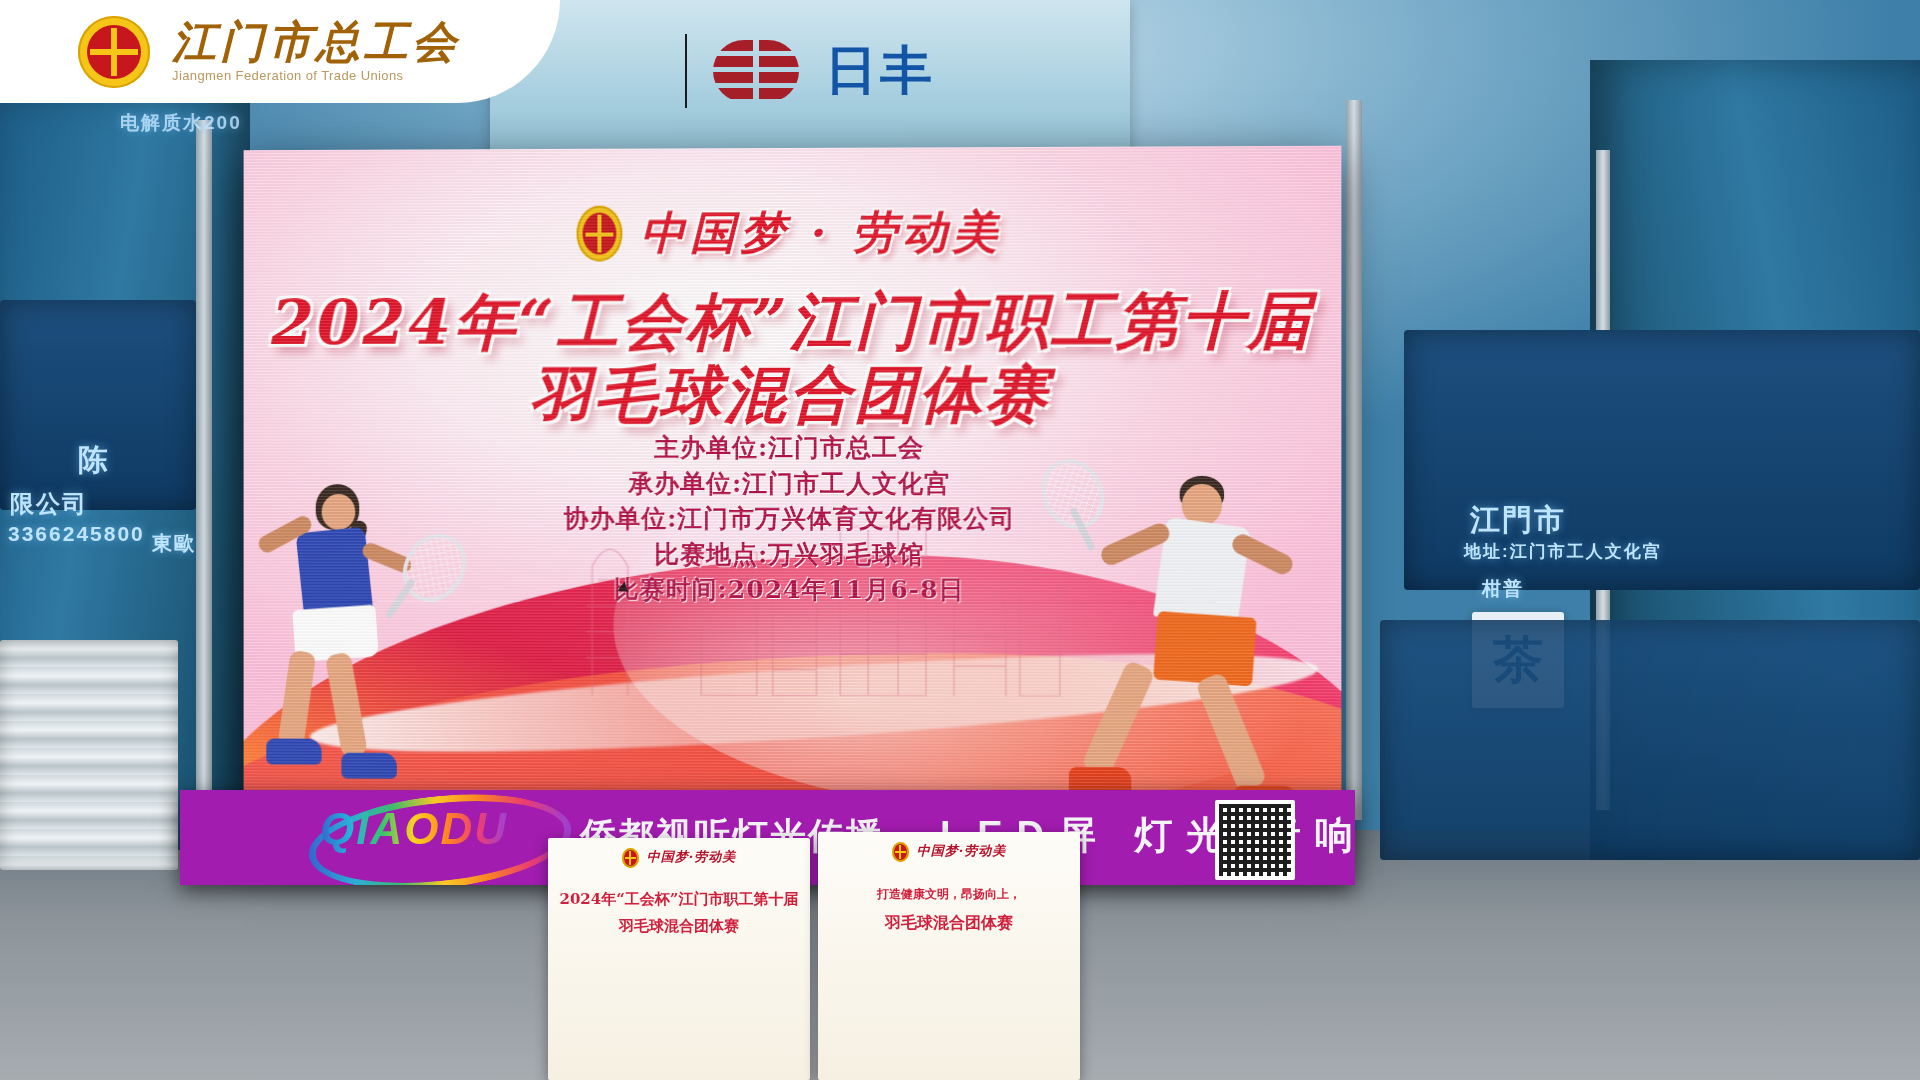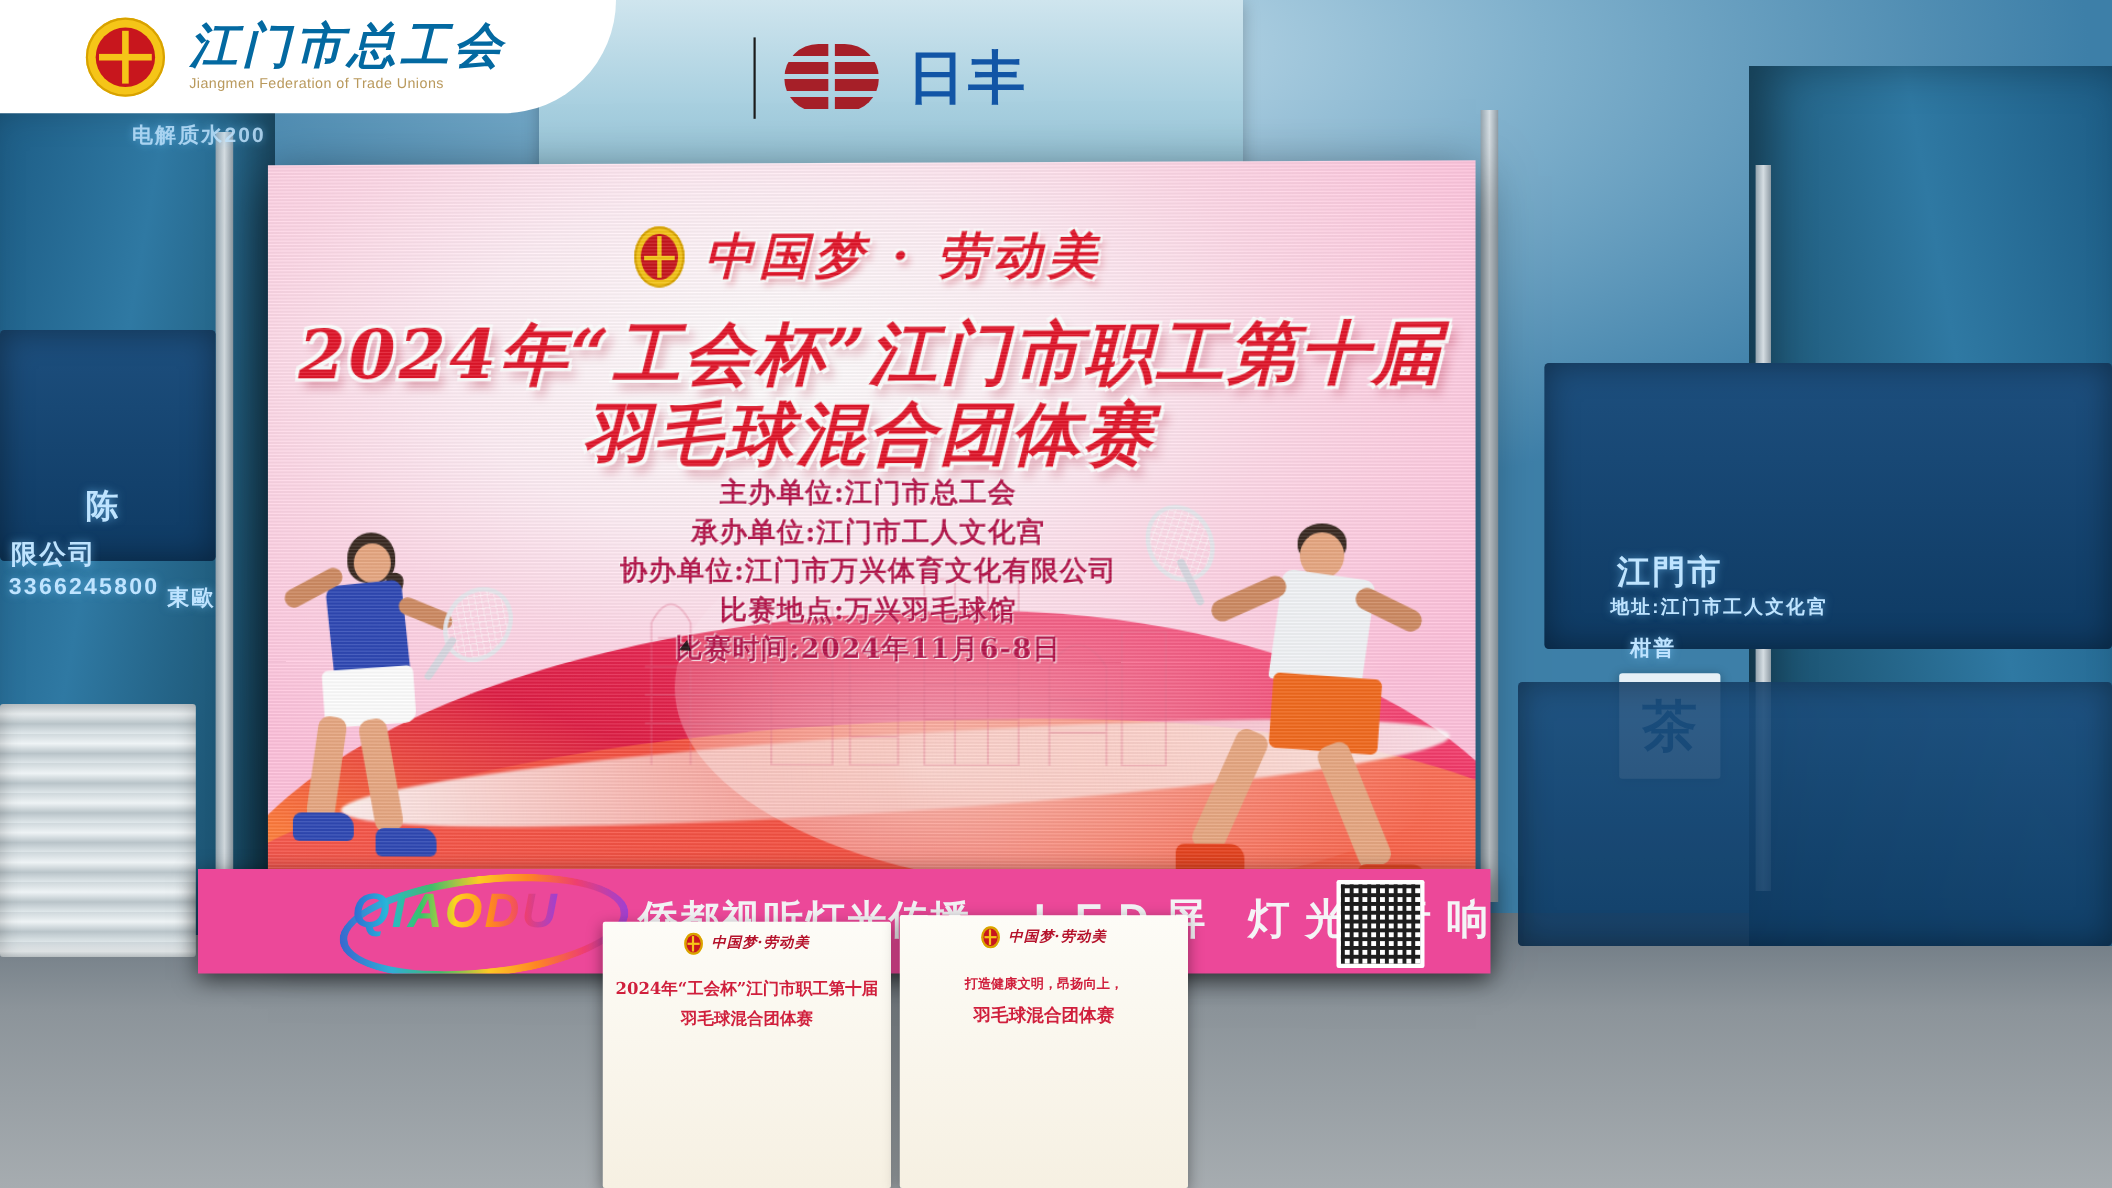--- a/index.html
+++ b/index.html
@@ -114,21 +114,21 @@
   .p-shoe{position:absolute;background:#2f49b5;border-radius:8px 14px 6px 6px;}
   .p-shoe.o{background:#e8431f;}
   .p-hair{position:absolute;background:#3a2a22;border-radius:50% 50% 40% 40%;}
   .racket{position:absolute;}
   .racket .head{position:absolute;width:52px;height:64px;border:4px solid #e8e8ee;border-radius:50%;
     background:repeating-linear-gradient(45deg,rgba(255,255,255,.45) 0 1px,transparent 1px 6px),
                repeating-linear-gradient(-45deg,rgba(255,255,255,.45) 0 1px,transparent 1px 6px);}
   .racket .handle{position:absolute;width:7px;height:46px;background:#d9d9e2;border-radius:4px;}
 
   
-  .blackstrip{position:absolute;left:180px;top:790px;width:1175px;height:95px;background:#ec4899;
+  .blackstrip{position:absolute;left:180px;top:790px;width:1175px;height:95px;background:#a21caf;
     box-shadow:0 6px 20px rgba(0,0,0,.6);overflow:hidden;}
   .qiaodu{position:absolute;left:140px;top:14px;font-size:44px;font-weight:bold;font-style:italic;letter-spacing:2px;
     background:linear-gradient(90deg,#2f6ad1,#27b5d9,#38c46a,#ffd21e,#ff8a1e,#ef3f6e,#9b41d6);
     -webkit-background-clip:text;background-clip:text;color:transparent;}
   .qd-arc{position:absolute;left:128px;top:6px;width:250px;height:78px;border-radius:50%;
     border:7px solid transparent;
     background:linear-gradient(90deg,#2f6ad1,#27b5d9,#38c46a,#ffd21e,#ff8a1e,#ef3f6e,#9b41d6) border-box;
     -webkit-mask:linear-gradient(#000 0 0) padding-box, linear-gradient(#000 0 0);
     -webkit-mask-composite:xor;mask-composite:exclude;transform:rotate(-6deg);opacity:.95;}
   .qd-cn{position:absolute;left:400px;top:22px;font-size:36px;font-weight:bold;color:#f2f2f4;letter-spacing:2px;white-space:nowrap;}
@@ -147,21 +147,21 @@
   .pl-tag-txt{font-family:"DejaVu Serif",serif;font-size:13px;font-weight:bold;color:#b5122b;letter-spacing:1px;white-space:nowrap;}
   .pl-line{text-align:center;font-family:"DejaVu Serif",serif;font-weight:bold;color:#d01f3c;white-space:nowrap;}
 
   .cursor{position:absolute;left:620px;top:583px;width:0;height:0;
     border-left:9px solid #111;border-top:6px solid transparent;border-bottom:6px solid transparent;
     transform:rotate(38deg);opacity:.85;}
 
   
   .logo-overlay{position:absolute;left:0;top:0;width:560px;height:103px;background:#fff;
     border-bottom-right-radius:120px;display:flex;align-items:center;padding-left:78px;gap:22px;box-sizing:border-box;}
-  .logo-cn{font-family:"DejaVu Serif",serif;font-size:44px;font-weight:bold;font-style:italic;color:#0369a1;letter-spacing:4px;white-space:nowrap;line-height:1;}
+  .logo-cn{font-family:"DejaVu Serif",serif;font-size:44px;font-weight:bold;font-style:italic;color:#a16207;letter-spacing:4px;white-space:nowrap;line-height:1;}
   .logo-en{font-size:13px;color:#b9995c;letter-spacing:.4px;white-space:nowrap;margin-top:4px;}
 </style>
 </head>
 <body>
 
 <div class="stage">
 
   <div class="venue">
     <div class="venue-floor"></div>
     <div class="drape-l"></div>

